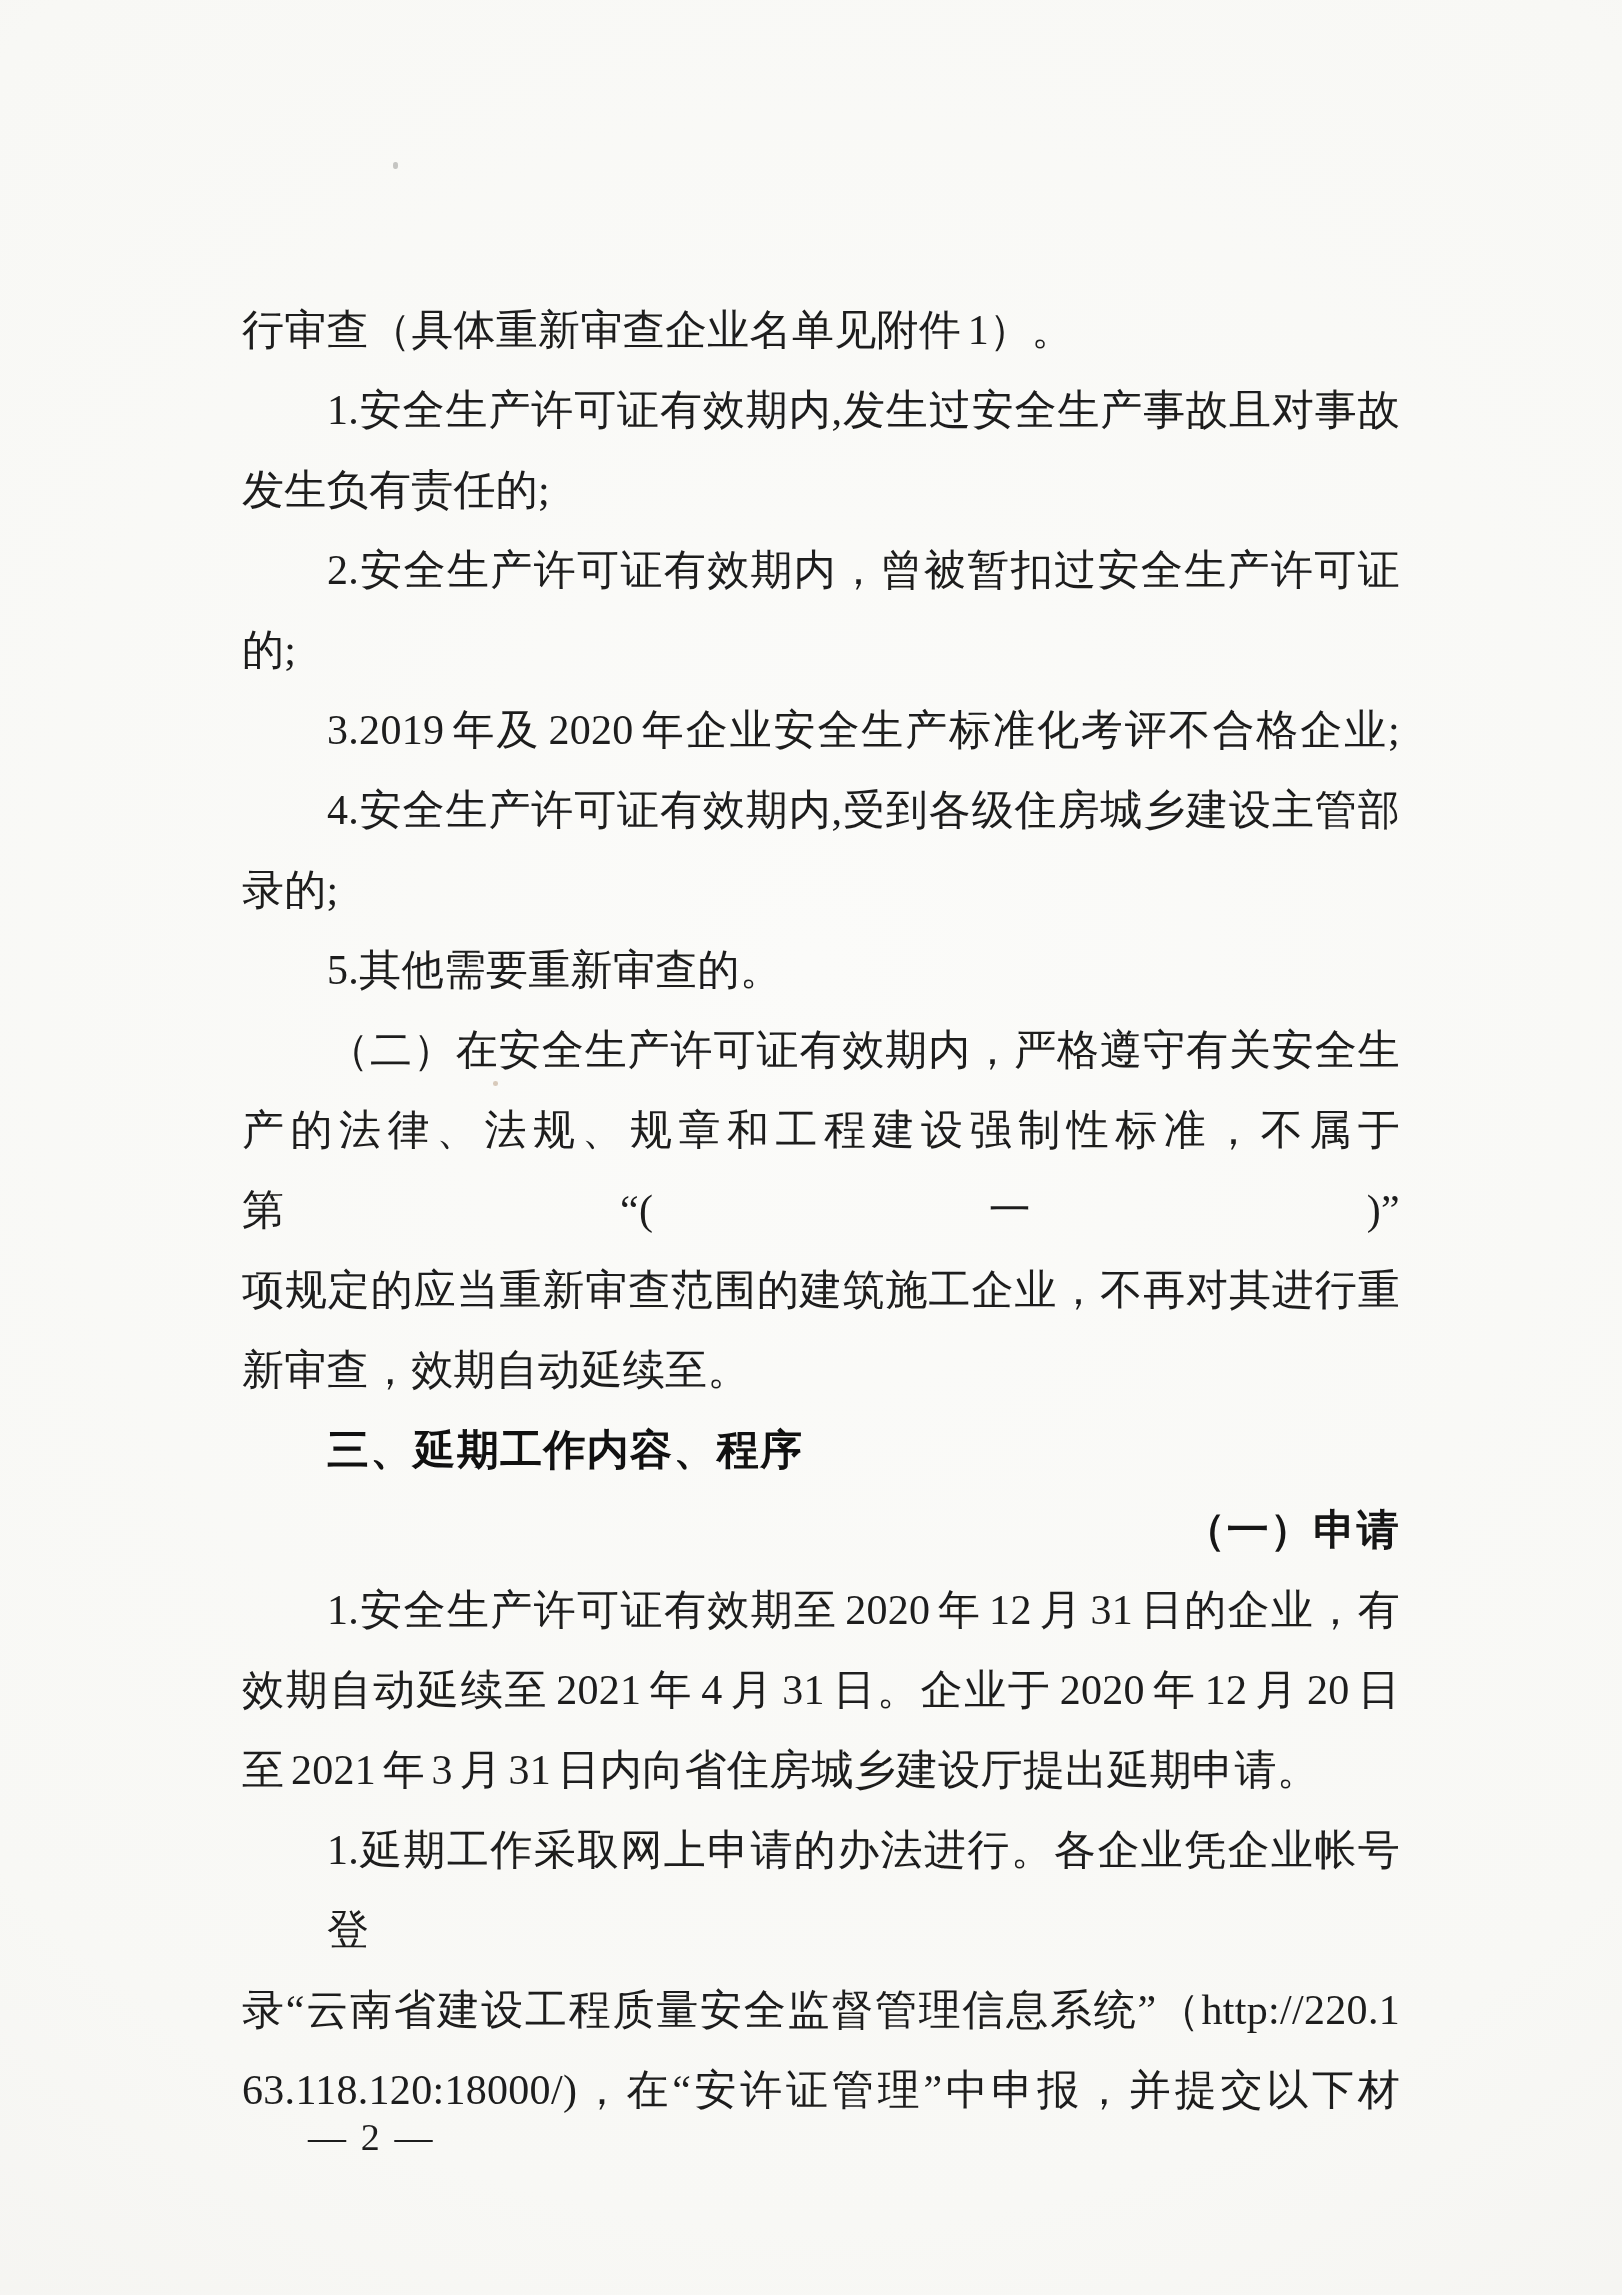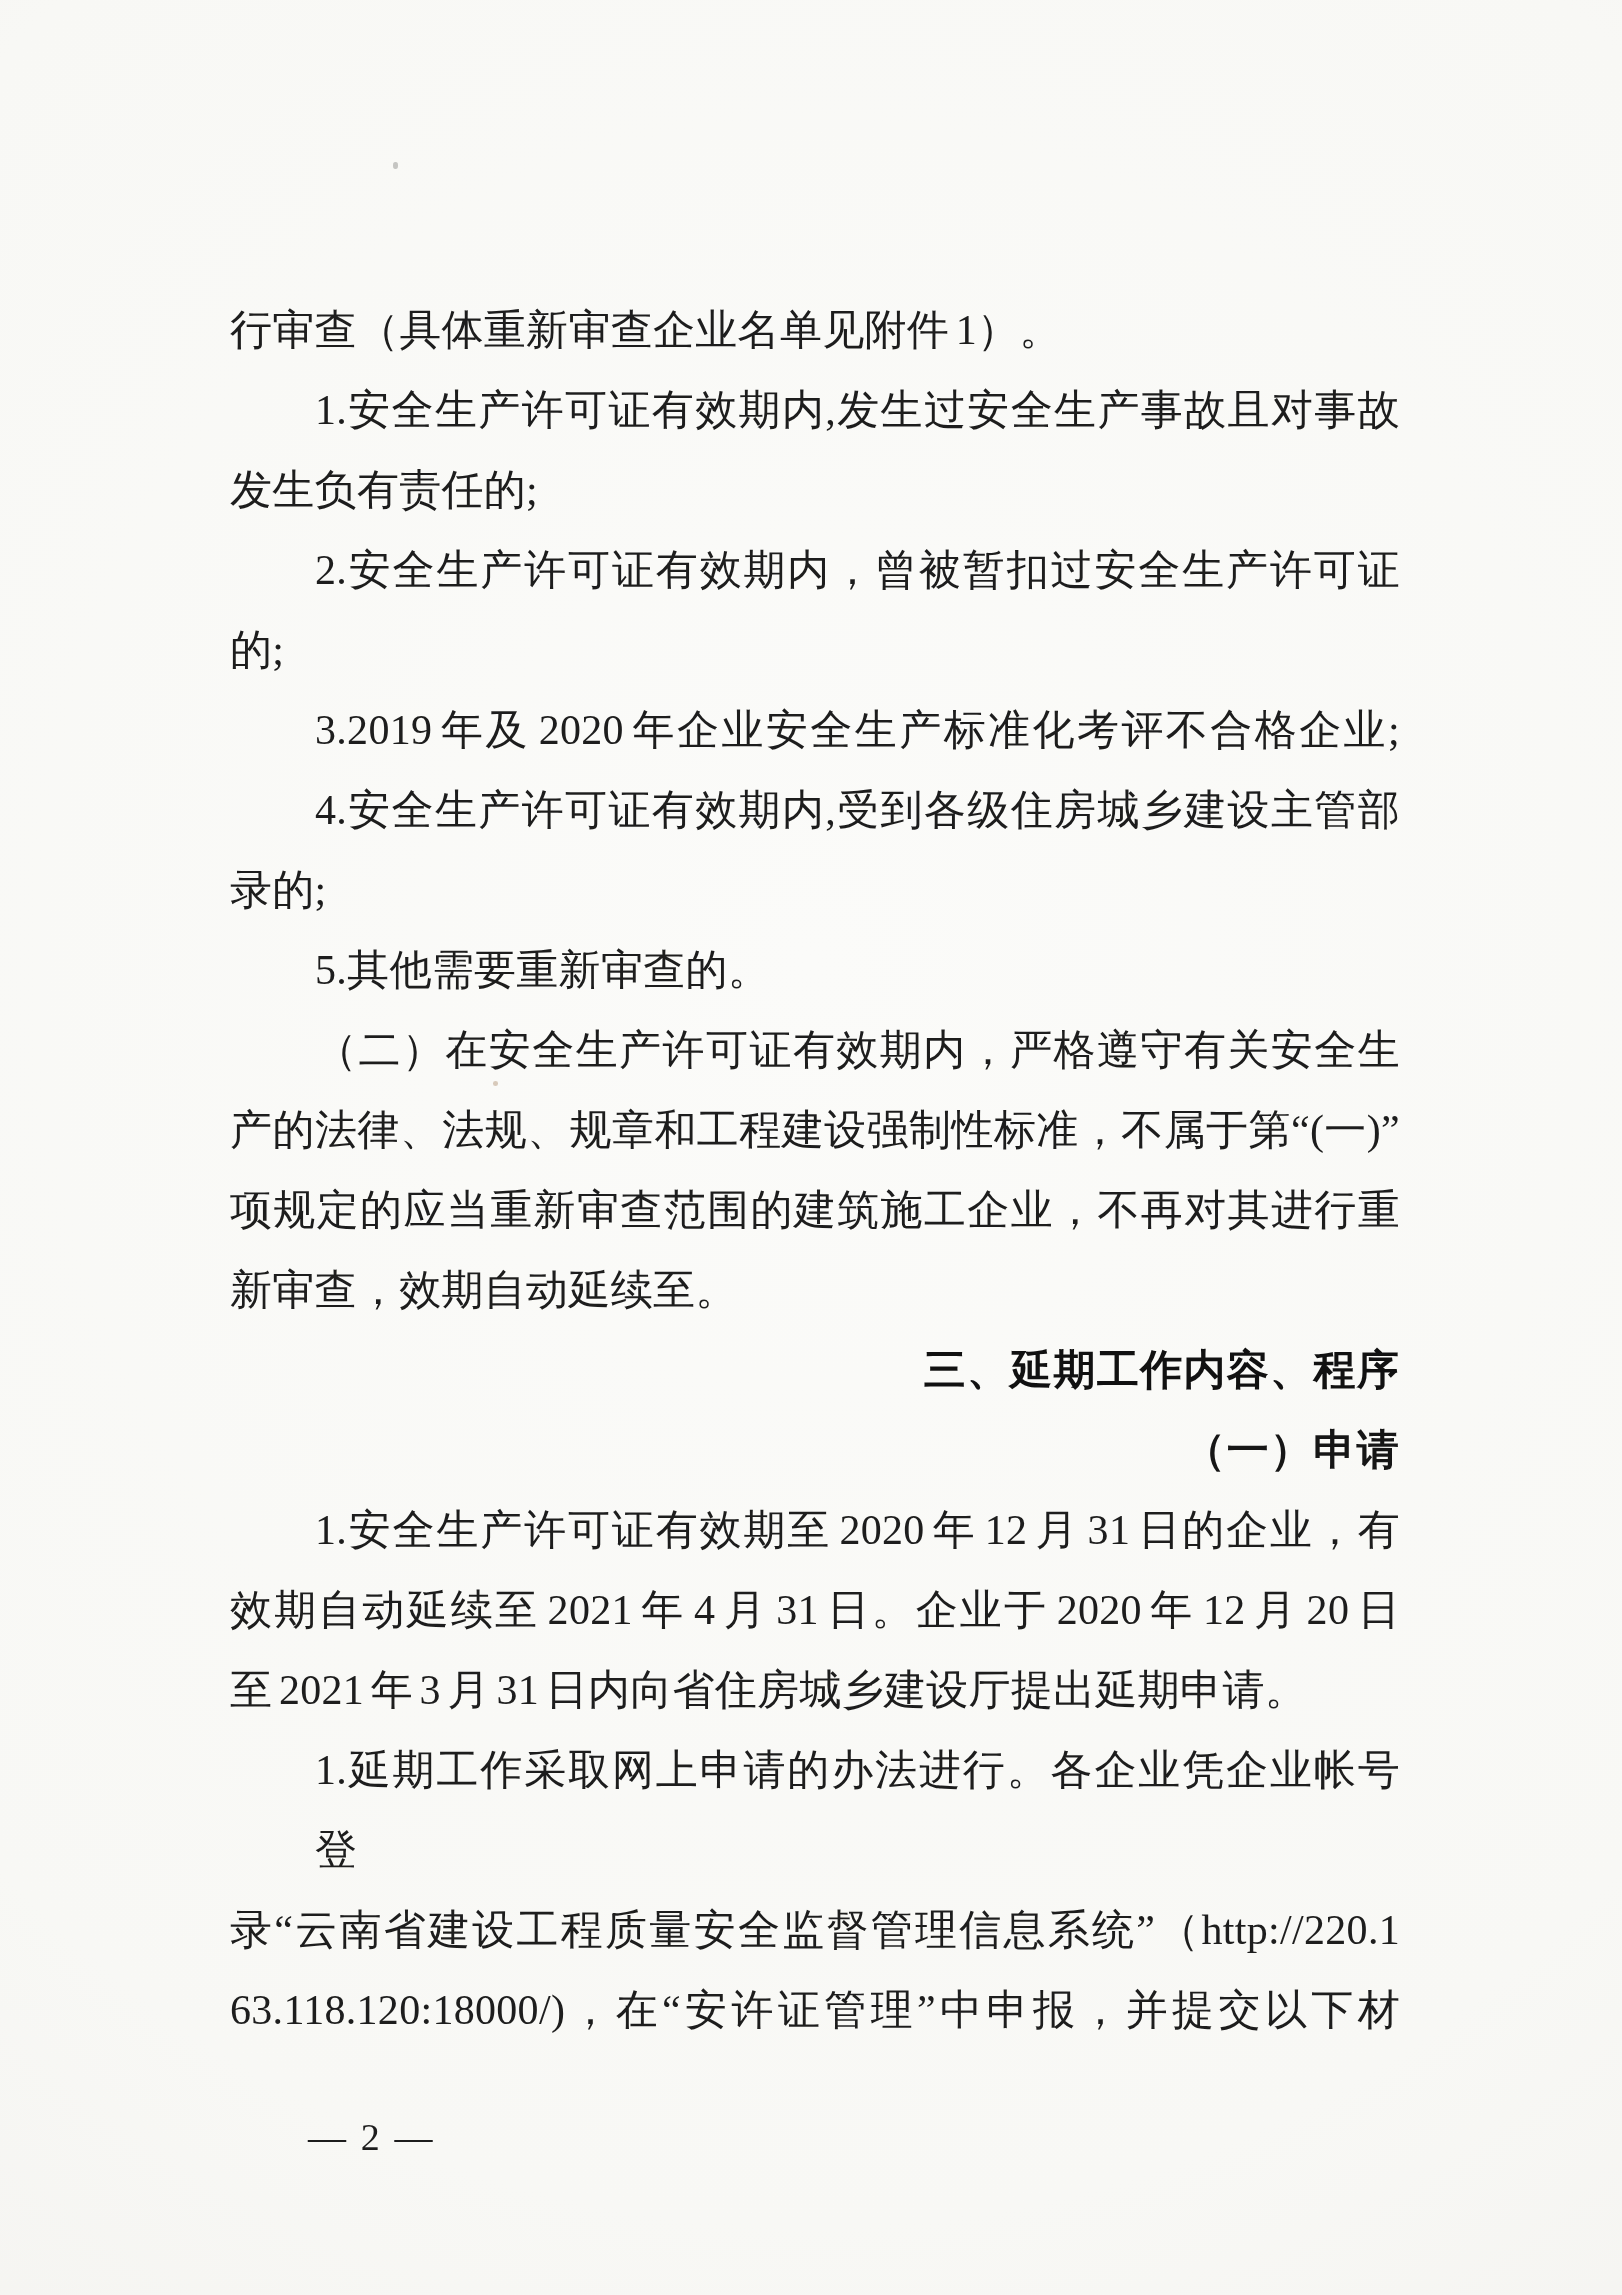--- a/index.html
+++ b/index.html
@@ -12,31 +12,31 @@
     position:absolute;left:0;top:0;width:1622px;height:2295px;
     background:
       radial-gradient(ellipse 130% 100% at 50% 42%, #fbfbf9 0%, #f8f8f5 55%, #f2f1ee 88%, #ebeae7 100%);
   }
   .text-block{
     position:absolute;left:230px;top:290px;width:1170px;
     font-size:42px;line-height:80px;color:#1d1d1d;
     word-spacing:-0.10em;
     letter-spacing:0.3px;
   }
-  .line{white-space:nowrap;}
+  .line{white-space:nowrap;margin-left:12px;}
   .indent{padding-left:85px;}
   .fill{
     white-space:normal;
     text-align:justify;
     text-align-last:justify;
     text-justify:inter-character;
   }
   .h1{
     font-family:"Liberation Sans","DejaVu Sans",sans-serif;
-    font-weight:700;color:#111;letter-spacing:1.3px;text-align:right;
+    font-weight:700;color:#111;letter-spacing:1.3px;
   }
   .h2{
     font-weight:700;color:#161616;letter-spacing:1.3px;text-align:right;
   }
   .page-footer{
     position:absolute;left:293px;top:2111px;width:157px;height:52px;
     font-size:38px;line-height:52px;color:#1d1d1d;
     text-align:center;letter-spacing:2.6px;white-space:nowrap;
   }
   .speck1{

